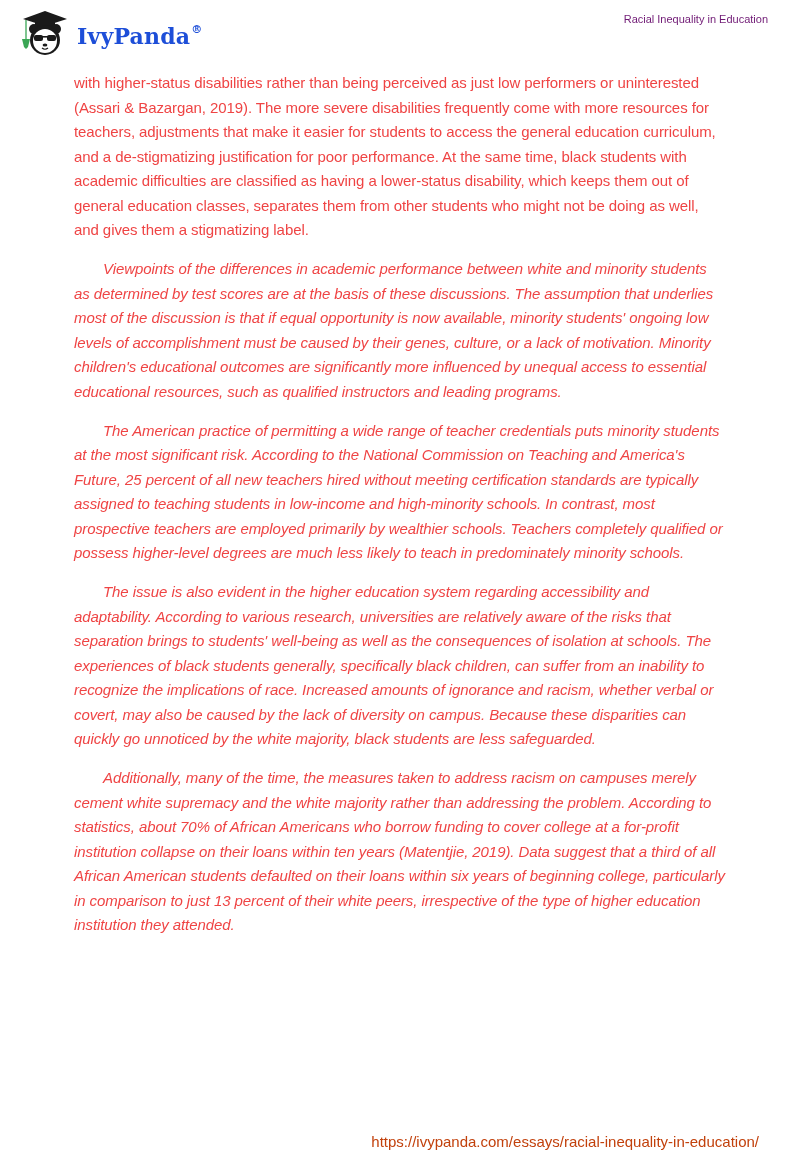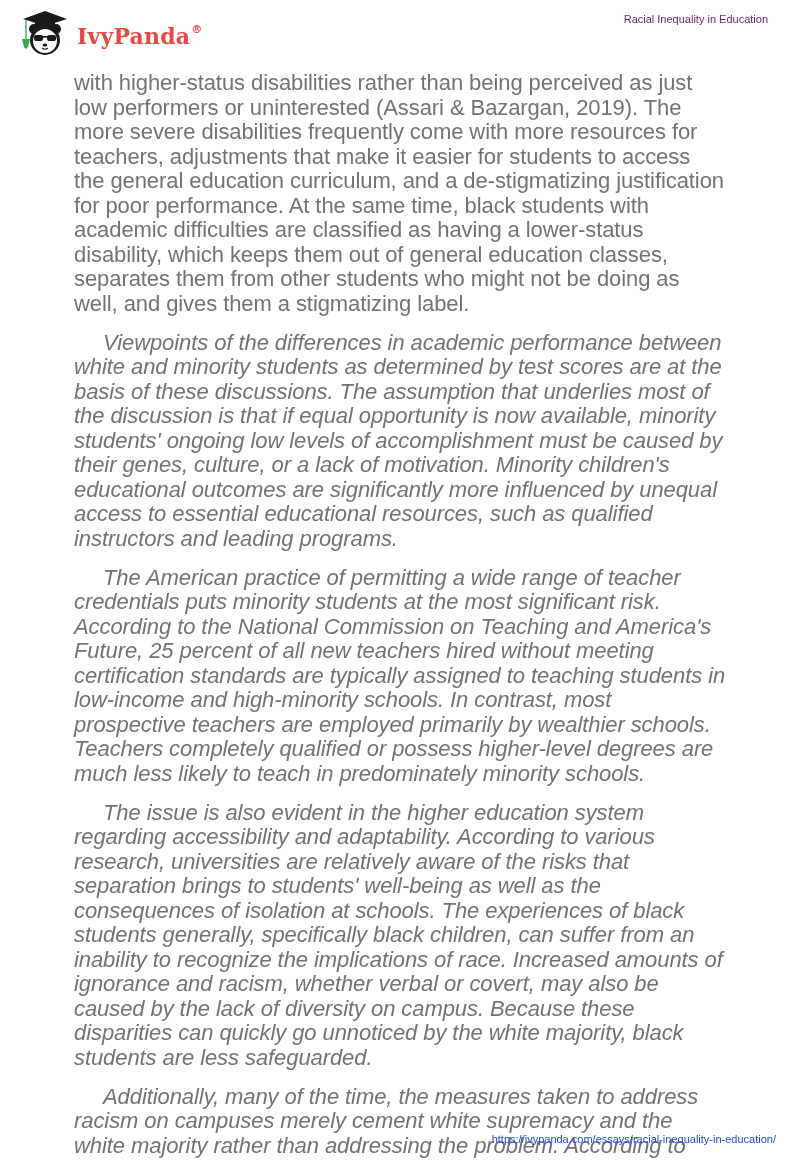--- a/index.html
+++ b/index.html
@@ -31,21 +31,21 @@
     }
     .logo-icon {
       width: 56px;
       height: 48px;
       display: block;
     }
     .logo-text {
       font-family: "DejaVu Serif", serif;
       font-weight: bold;
       font-size: 22px;
-      color: #ef4444;
+      color: #1d4ed8;
       margin-left: 4px;
       margin-top: 6px;
       letter-spacing: 0.2px;
     }
     .logo-text sup {
       font-size: 11px;
       position: relative;
       top: -3px;
       margin-left: 1px;
     }
@@ -57,35 +57,35 @@
       color: #701a75;
     }
     .content {
       position: absolute;
       left: 74px;
       top: 71px;
       width: 652px;
     }
     .content p {
       margin: 0 0 14.5px 0;
-      font-size: 22px;
+      font-size: 15px;
       line-height: 24.5px;
-      color: #737373;
+      color: #ef4444;
       letter-spacing: -0.08px;
     }
     .content p.indent {
       text-indent: 29px;
       font-style: italic;
     }
     .footer-url {
       position: absolute;
-      right: 24px;
+      right: 41px;
       top: 1133px;
-      font-size: 11px;
-      color: #1d4ed8;
+      font-size: 15px;
+      color: #c2410c;
     }
   </style>
 </head>
 <body>
 
 <div class="header">
   <div class="logo">
     <svg class="logo-icon" viewBox="0 0 56 48">
 
       <polygon points="28,2 50,10 28,17 6,10" fill="#1a1a1a"></polygon>

